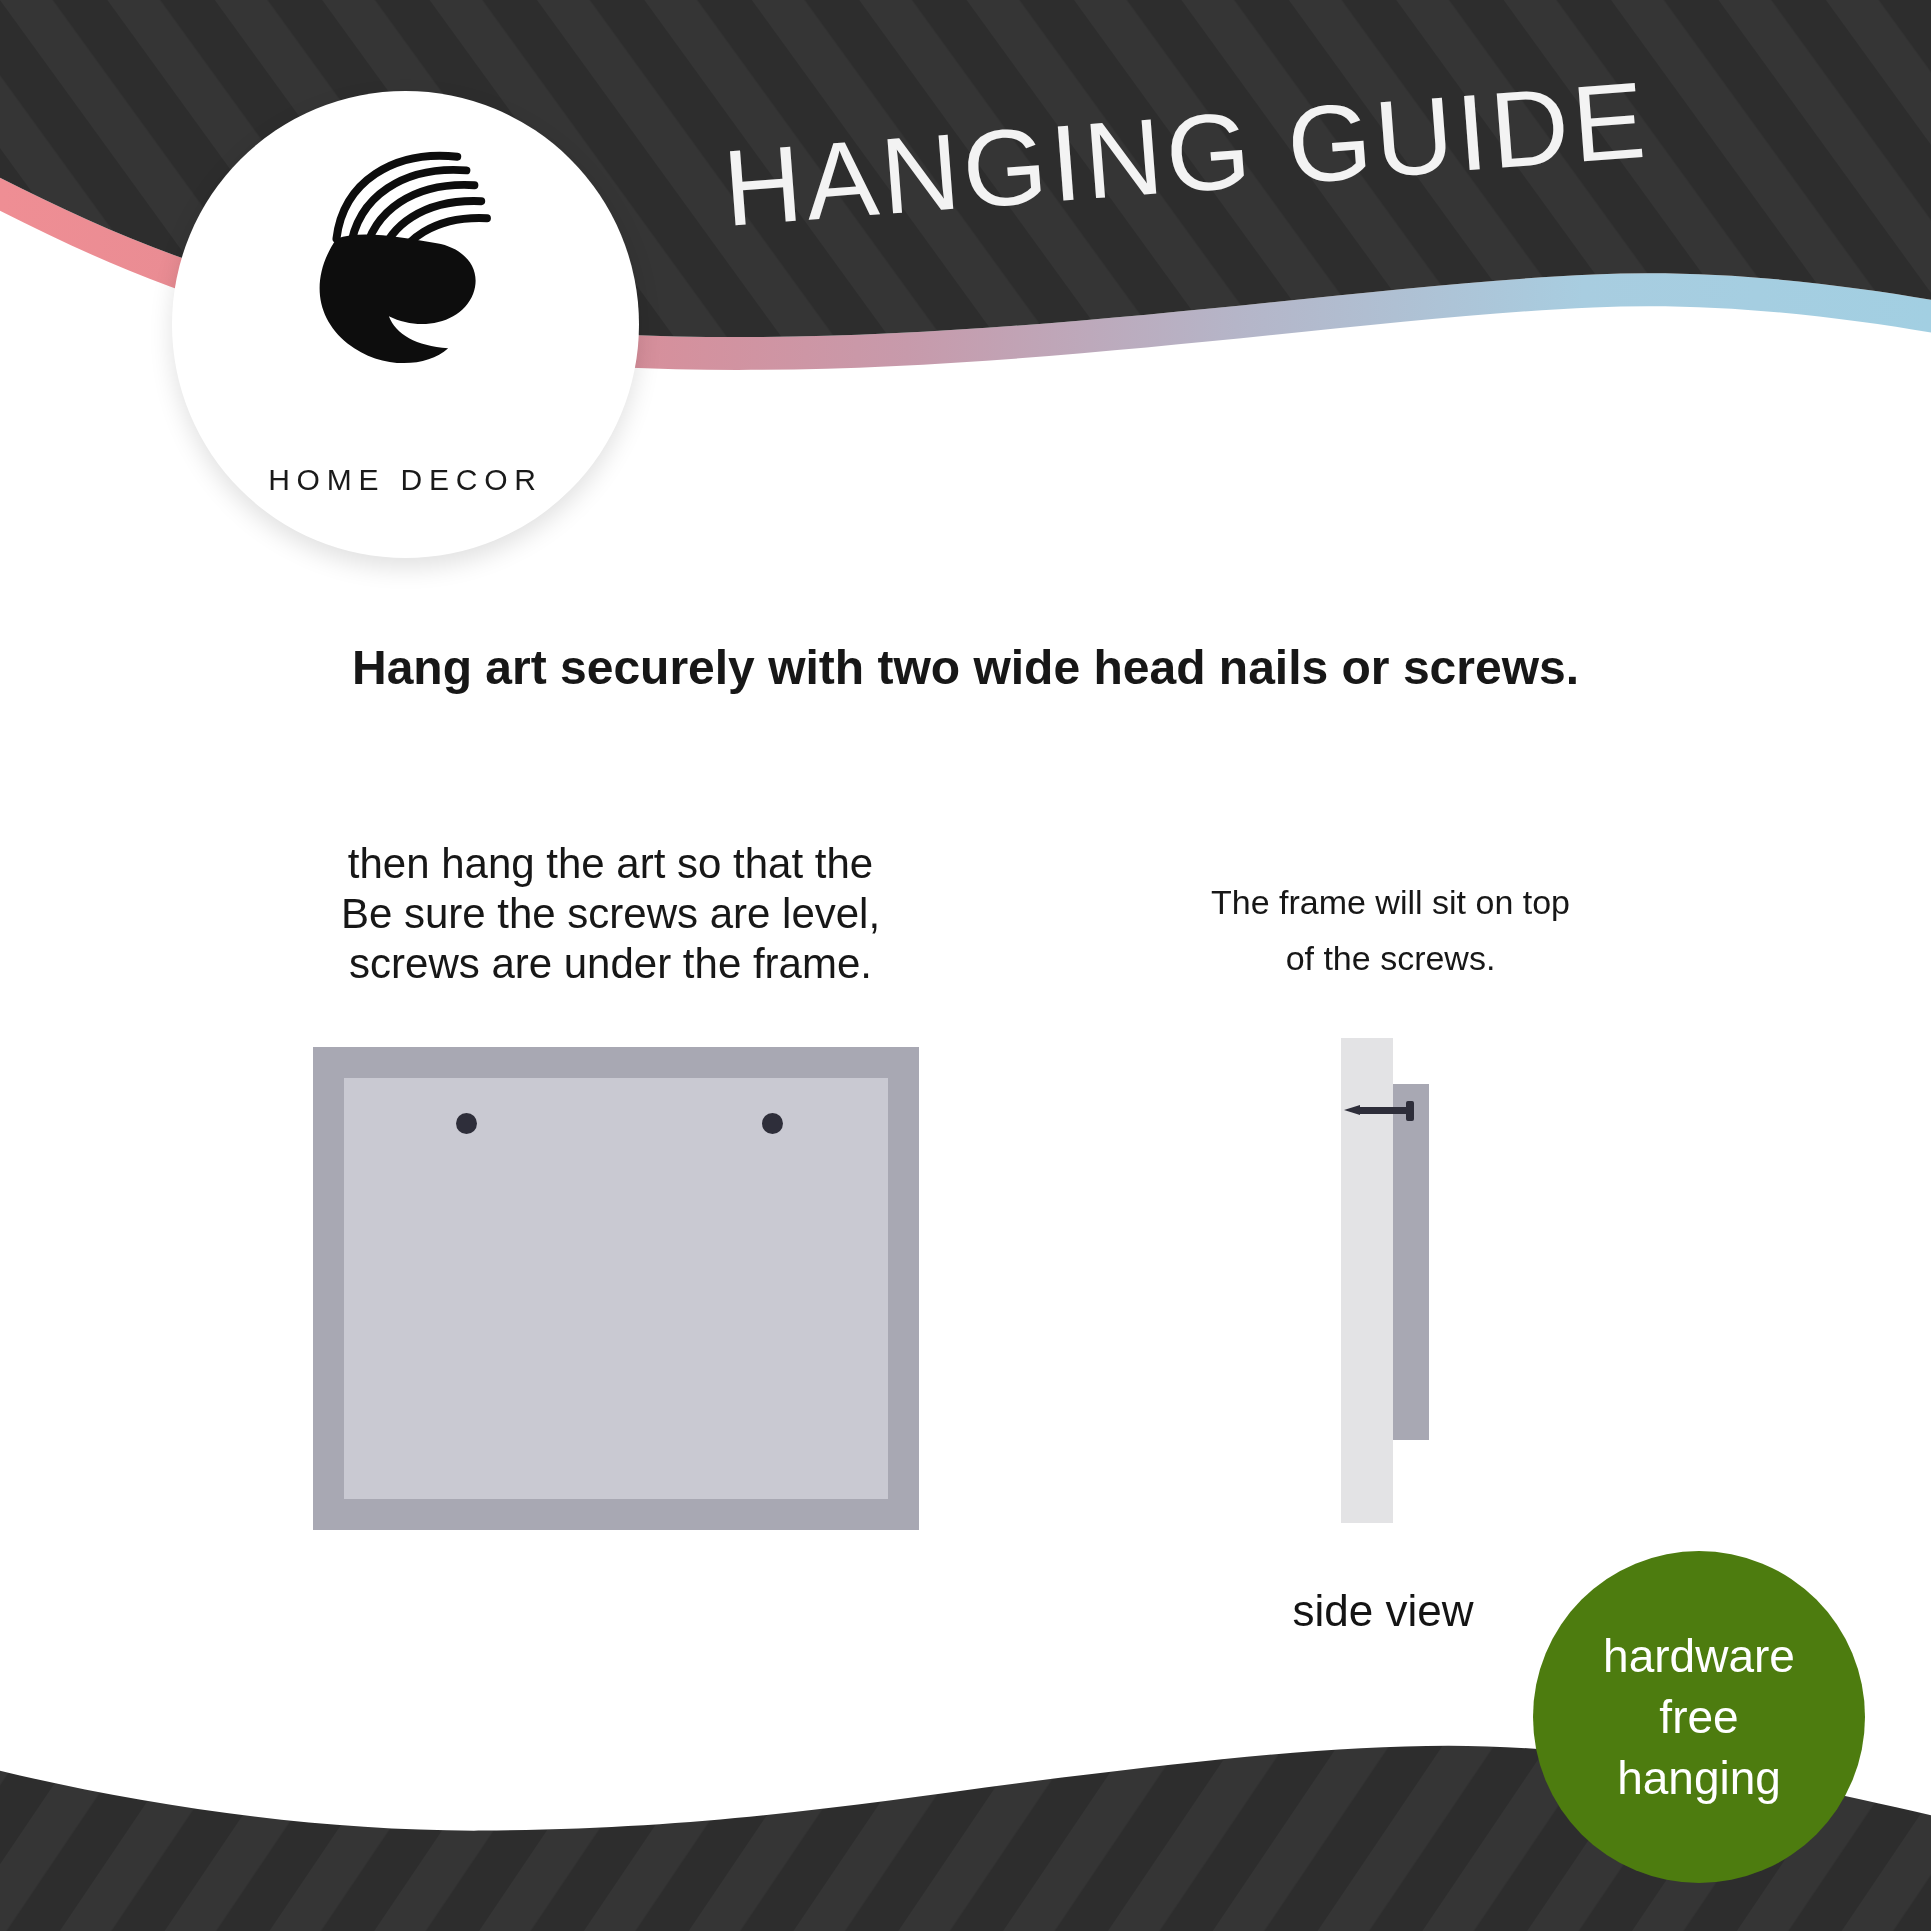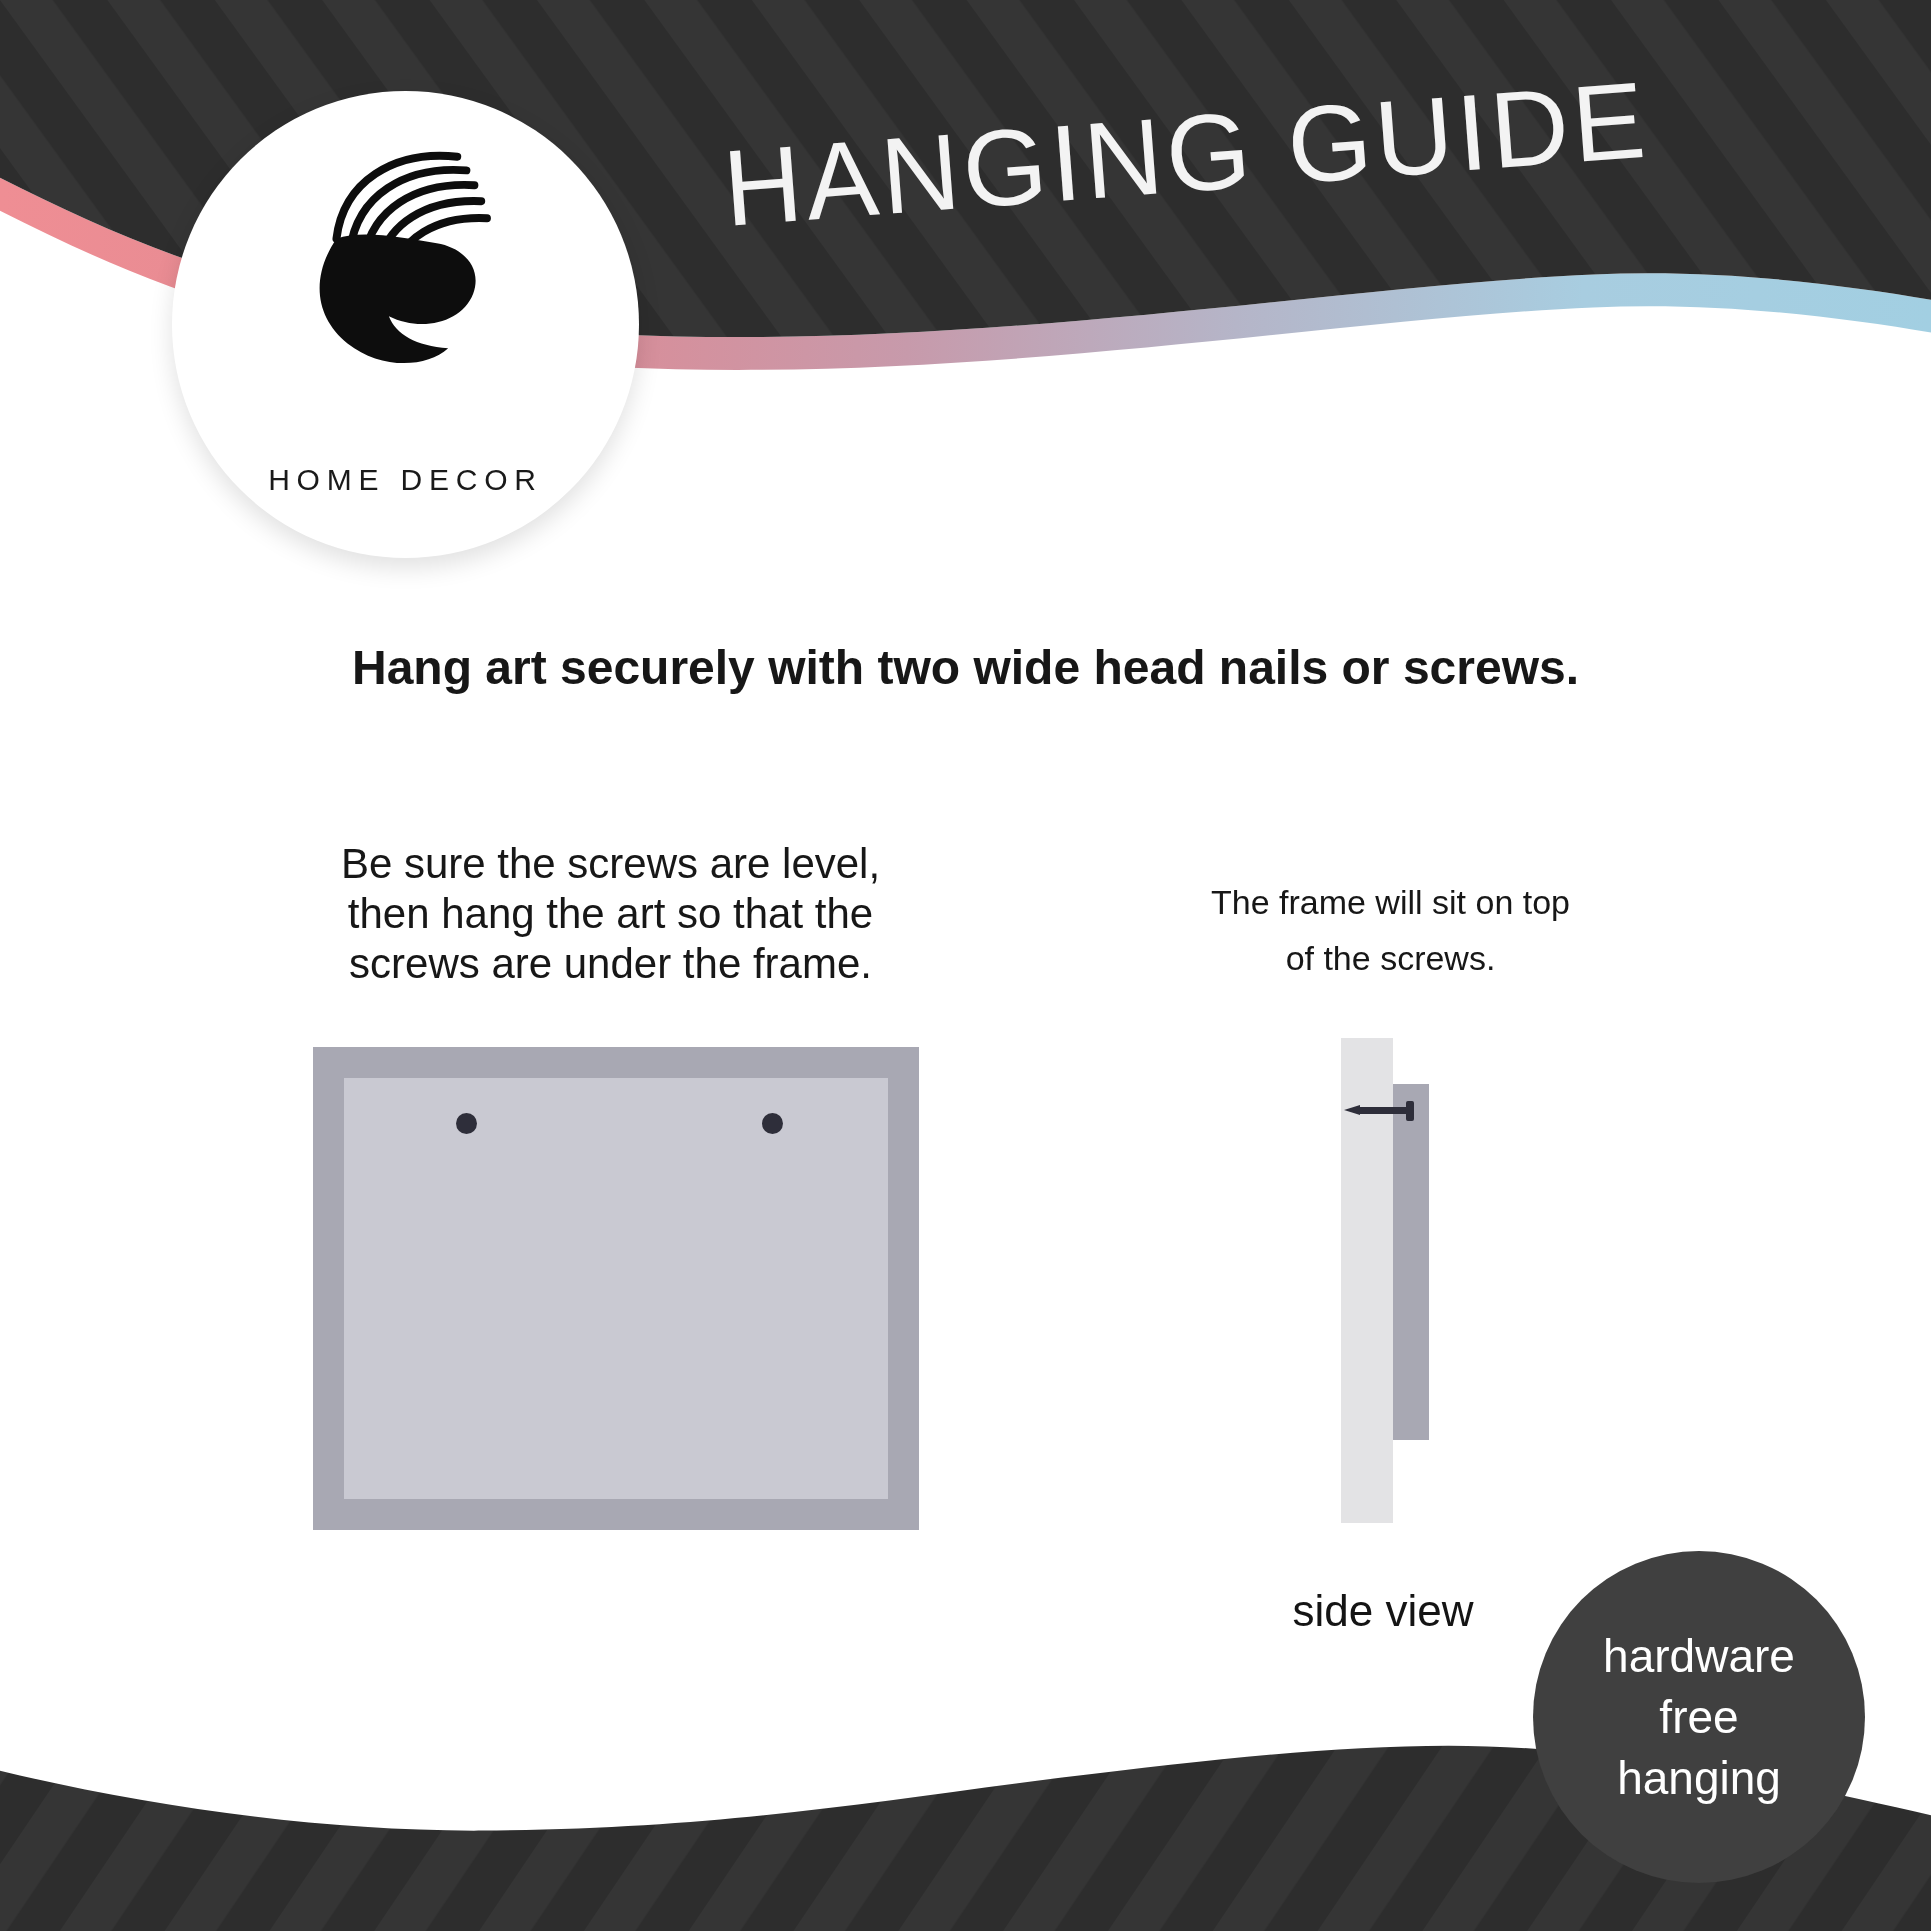--- a/index.html
+++ b/index.html
@@ -100,21 +100,21 @@
     background:#2e2e3a;border-radius:1.9px;
   }
   .side-caption{
     position:absolute;left:1190px;top:1588px;width:386px;text-align:center;
     font-size:44px;line-height:46px;font-weight:500;color:#141414;
   }
 
   
   .badge-circle{
     position:absolute;left:1533px;top:1551px;width:332px;height:332px;
-    background:#404040;border-radius:50%;z-index:5;
+    background:#4d7c0f;border-radius:50%;z-index:5;
     display:flex;flex-direction:column;align-items:center;justify-content:center;
     color:#ffffff;font-size:46px;line-height:61px;font-weight:500;text-align:center;
   }
   .footer-svg{position:absolute;left:0;top:1709px;width:1931px;height:222px;z-index:1;}
 </style>
 </head>
 <body>
 
 <div class="page">
 
@@ -156,22 +156,22 @@
                C116,178 98,168 92,152 C120,166 156,158 166,132
                C174,110 158,92 134,88 C104,83 68,76 46,84 Z"></path>
     </svg>
     <div class="brand-tagline">HOME DECOR</div>
   </div>
 
 
   <div class="intro-line">Hang art securely with two wide head nails or screws.</div>
 
   <div class="front-instructions">
+    <span class="iline">then hang the art so that the</span>
     <span class="iline">Be sure the screws are level,</span>
-    <span class="iline">then hang the art so that the</span>
     <span class="iline">screws are under the frame.</span>
   </div>
 
   <div class="front-frame">
     <div class="front-canvas">
       <div class="screw-dot screw-left"></div>
       <div class="screw-dot screw-right"></div>
     </div>
   </div>
 

